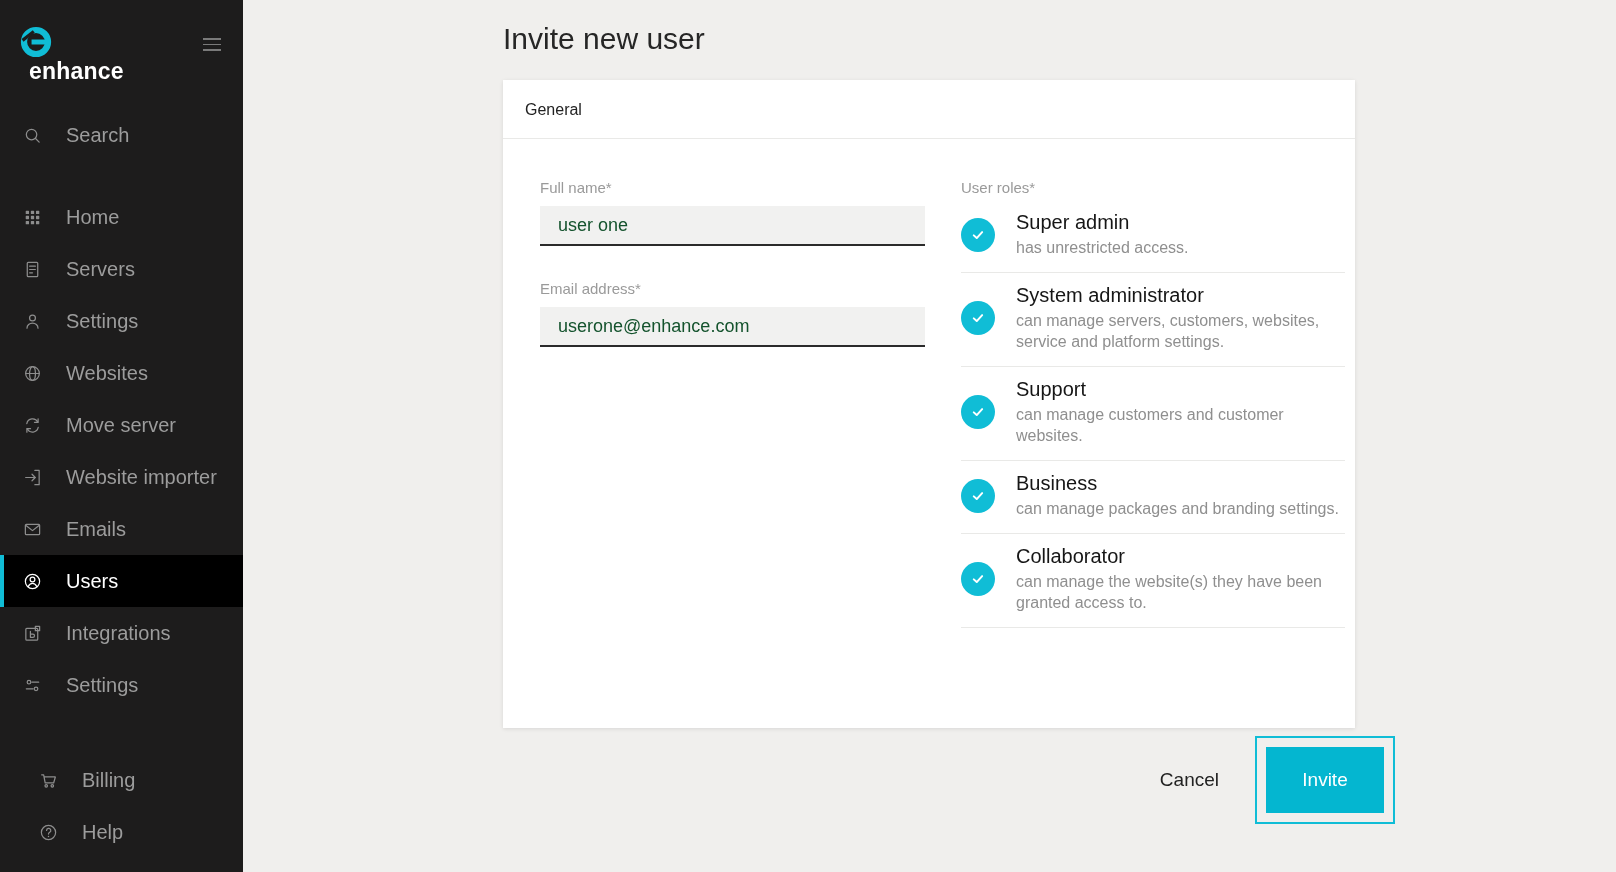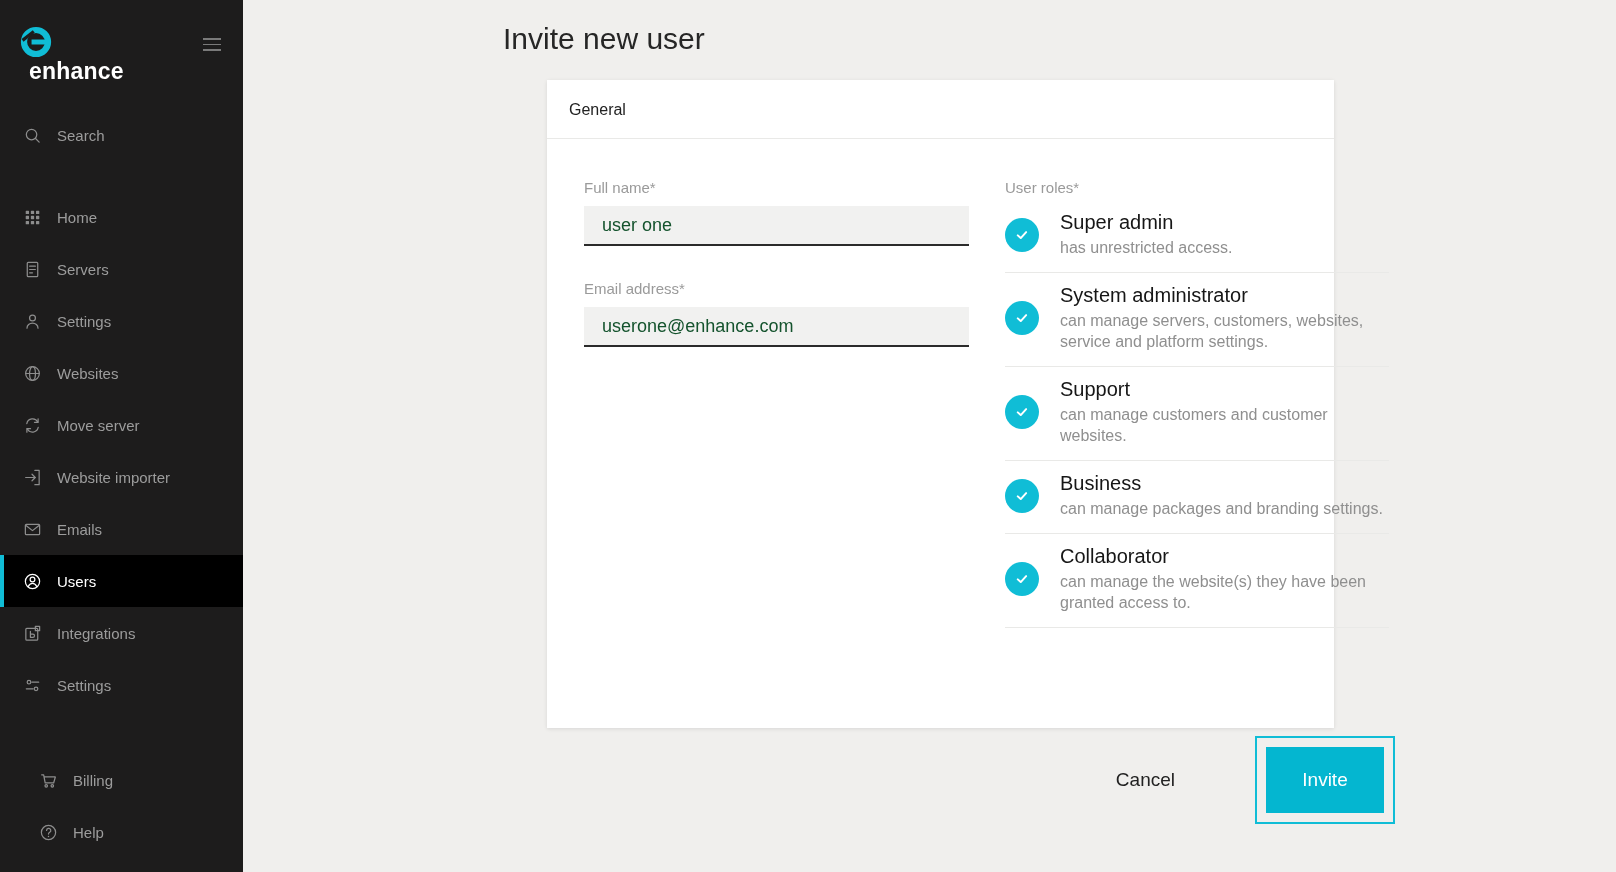--- a/index.html
+++ b/index.html
@@ -13,35 +13,35 @@
   .logo-mark { width:32px; height:32px; flex:0 0 32px; }
   .logo-name { color:#ffffff; font-size:23px; font-weight:600; margin-left:9px;
     letter-spacing:.2px; }
   .collapse-btn { position:absolute; right:22px; top:38px; width:18px; height:14px;
     cursor:pointer; }
   .collapse-btn span { display:block; height:1.5px; background:#7a7a7a; margin-bottom:4px; }
 
   .search-item { margin-top:24px; }
   .nav { margin-top:30px; }
   .nav-item { height:52px; display:flex; align-items:center; padding-left:23px;
-    gap:15px; font-size:15px; color:#9c9c9c; cursor:pointer; }
+    gap:24px; font-size:20px; color:#9c9c9c; cursor:pointer; }
   .nav-item svg { width:19px; height:19px; stroke:#8d8d8d; fill:none;
     stroke-width:1.3; stroke-linecap:round; stroke-linejoin:round; flex:0 0 19px; }
   .nav-item.active { background:#000000; color:#ffffff;
     border-left:4px solid #10bdd6; padding-left:19px; }
   .nav-item.active svg { stroke:#ffffff; }
   .sidebar-footer { position:absolute; bottom:14px; left:16px; width:100%; }
 
   
   .main { position:absolute; left:243px; top:0; width:1373px; height:872px; }
   .page-title { position:absolute; left:260px; top:22px; font-size:30px;
     font-weight:300; color:#262626; }
 
-  .card { position:absolute; left:260px; top:80px; width:787px; height:648px;
-    background:#ffffff; box-shadow:0 1px 4px rgba(0,0,0,.10);margin-left:44px; }
+  .card { position:absolute; left:260px; top:80px; width:852px; height:648px;
+    background:#ffffff; box-shadow:0 1px 4px rgba(0,0,0,.10); }
   .card-header { height:59px; line-height:59px; padding-left:22px;
     border-bottom:1px solid #e9e9e7; font-size:16px; color:#222222; }
   .card-body { display:flex; padding:40px 35px 0 37px; }
   .col-left { width:385px; flex:0 0 385px; }
   .col-gap { width:36px; flex:0 0 36px; }
   .col-right { width:384px; flex:0 0 384px; }
 
   .field-label { display:block; font-size:15px; color:#9a9a9a; margin-bottom:10px; }
   .text-input { width:100%; height:40px; background:#f1f1f0; border:none;
     border-bottom:2px solid #2b2b2b; padding:0 18px; font-size:18px; color:#14532d;
@@ -53,21 +53,21 @@
     border-bottom:1px solid #e9e9e7; cursor:pointer; }
   .role-check { width:34px; height:34px; flex:0 0 34px; border-radius:50%;
     background:#10bdd6; margin-right:21px; display:flex; align-items:center;
     justify-content:center; }
   .role-check svg { width:18px; height:18px; stroke:#ffffff; stroke-width:2.2;
     fill:none; stroke-linecap:round; stroke-linejoin:round; }
   .role-name { font-size:20px; color:#161616; margin-bottom:3px; }
   .role-desc { font-size:16px; color:#8f8f8f; line-height:1.35; }
 
   .actions { position:absolute; left:260px; top:736px; width:892px;
-    display:flex; justify-content:flex-end; align-items:center;gap:44px; }
+    display:flex; justify-content:flex-end; align-items:center; }
   .cancel-btn { background:none; border:none; font-size:19px; color:#222222;
     padding:0 26px; margin-right:10px; cursor:pointer; height:72px;
     font-family:"Liberation Sans", sans-serif; }
   .invite-ring { border:2px solid #10bdd6; padding:9px; }
   .invite-btn { width:118px; height:66px; background:#04b6d0; border:none;
     color:#ffffff; font-size:19px; cursor:pointer;
     font-family:"Liberation Sans", sans-serif; }
 </style>
 </head>
 <body>

